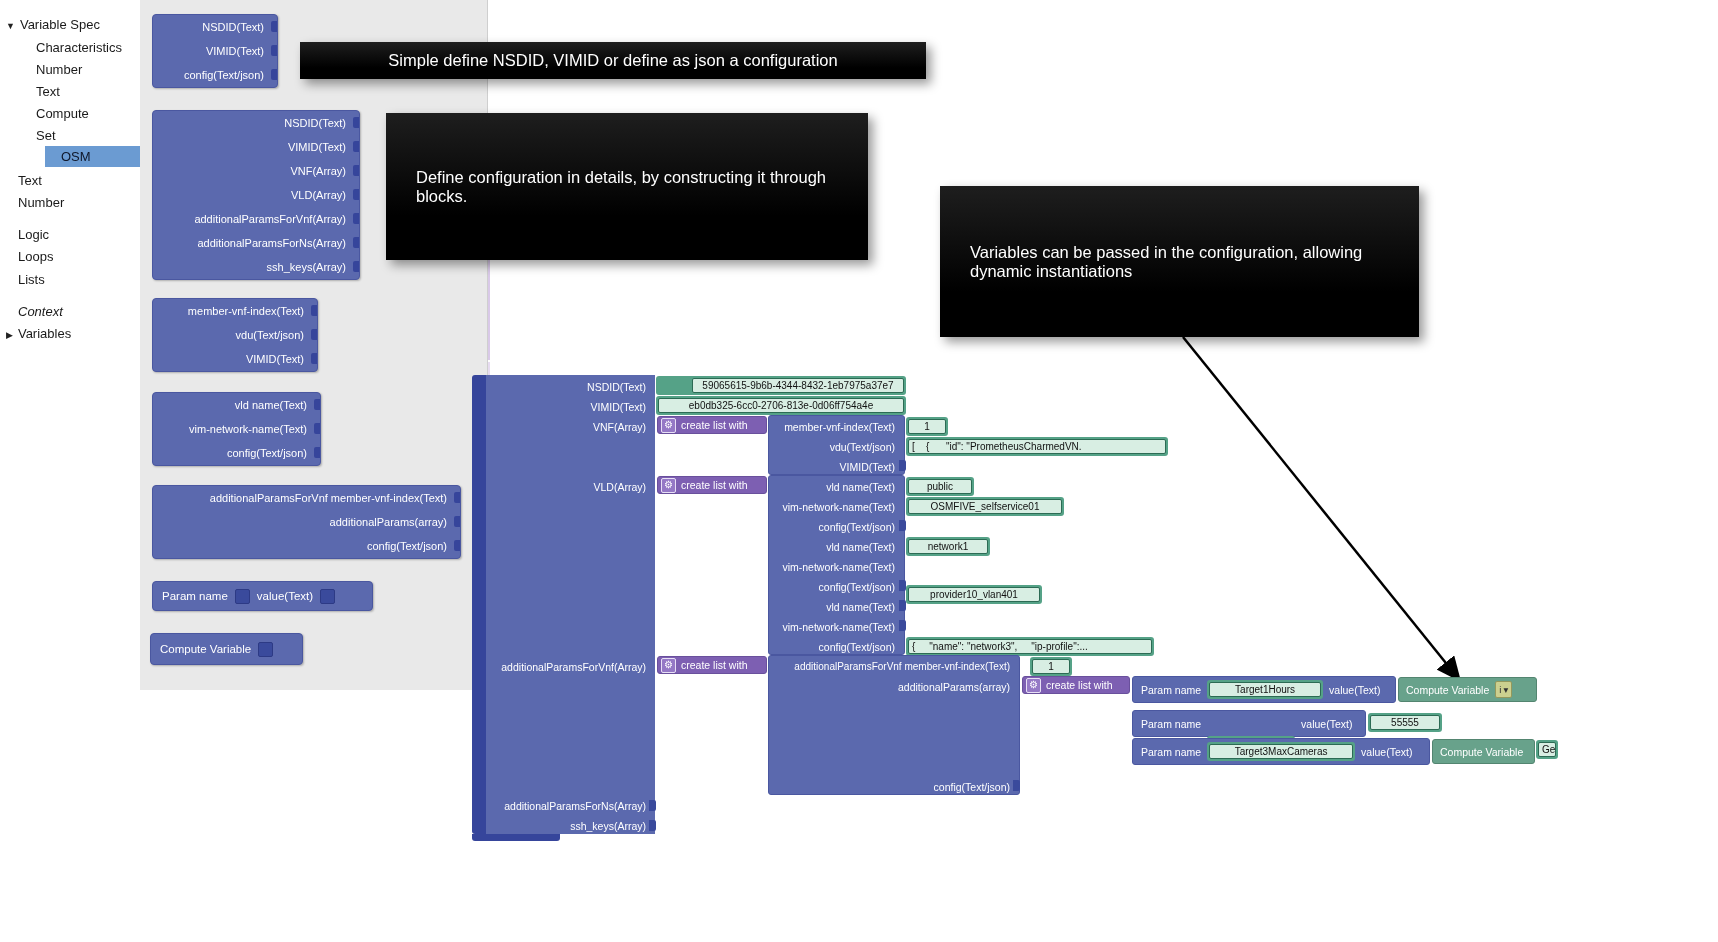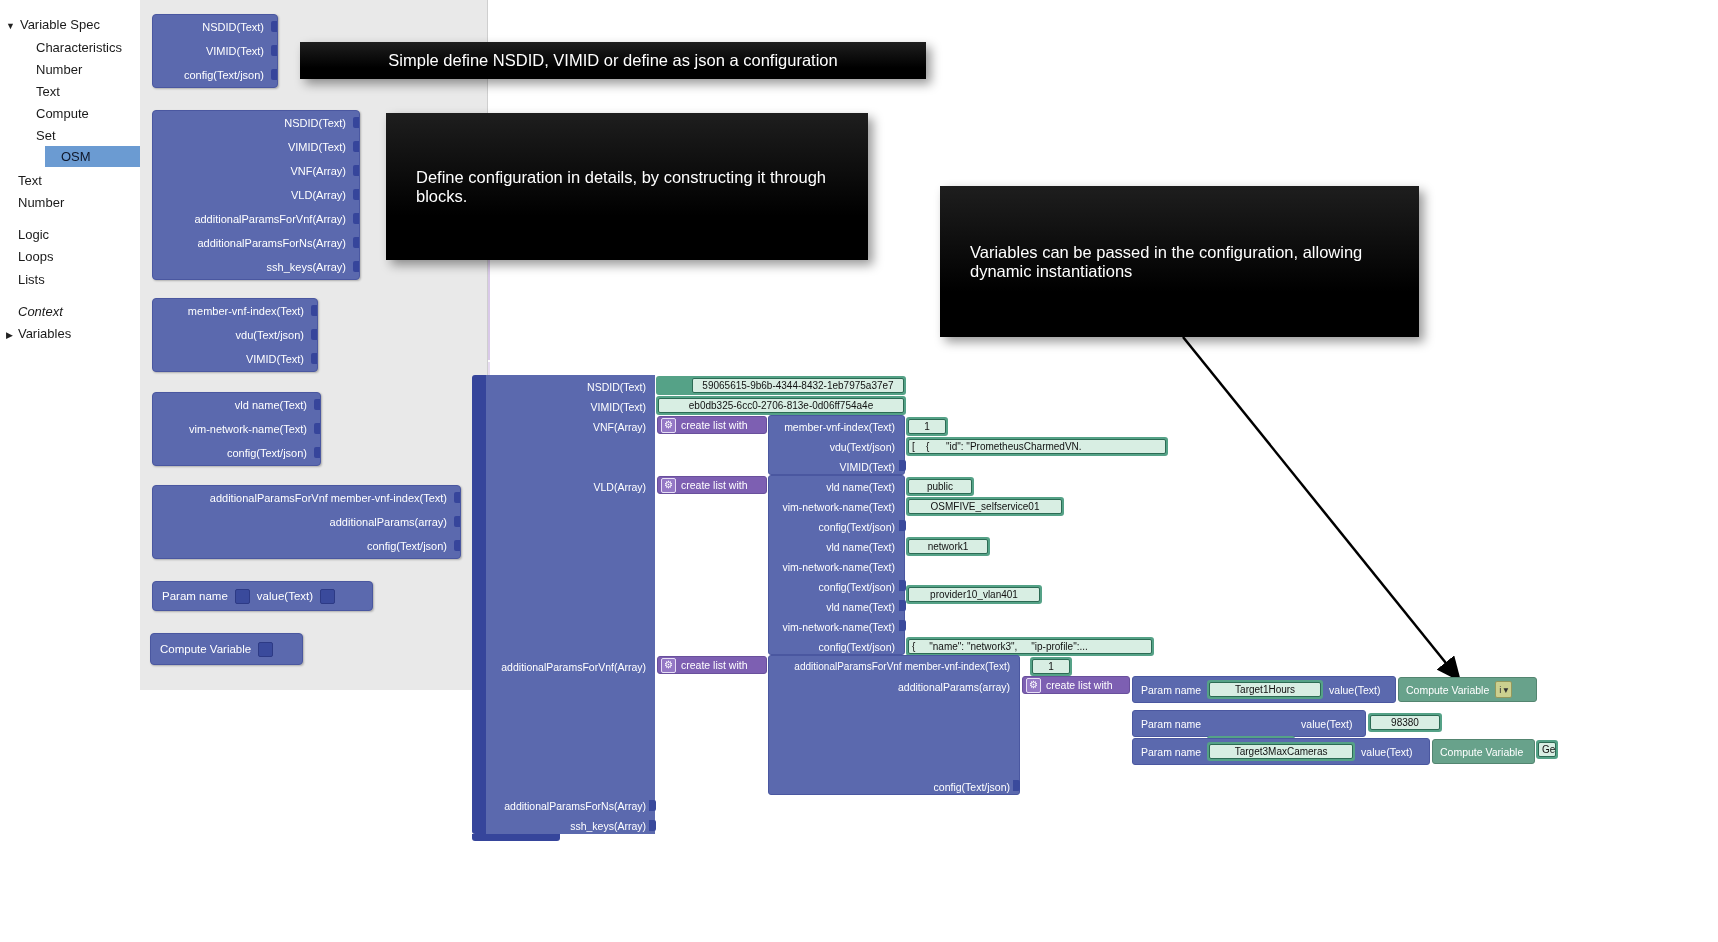--- a/index.html
+++ b/index.html
@@ -255,21 +255,21 @@
   </div>
 
   <div class="pblock" style="left:1132px;top:710px;width:234px;">
     <span>Param name</span>
     <span class="gfield st" style="width:88px;margin-top:43px;">
       <span class="gi">Target2</span>
     </span>
     <span>value(Text)</span>
   </div>
   <div class="gfield" style="left:1368px;top:713px;width:74px;">
-    <span class="gi">98380</span>
+    <span class="gi">55555</span>
   </div>
 
   <div class="pblock" style="left:1132px;top:738px;width:298px;">
     <span>Param name</span>
     <span class="gfield st" style="width:148px;">
       <span class="gi">Target3MaxCameras</span>
     </span>
     <span>value(Text)</span>
   </div>
   <div class="cblock" style="left:1432px;top:739px;width:103px;">

